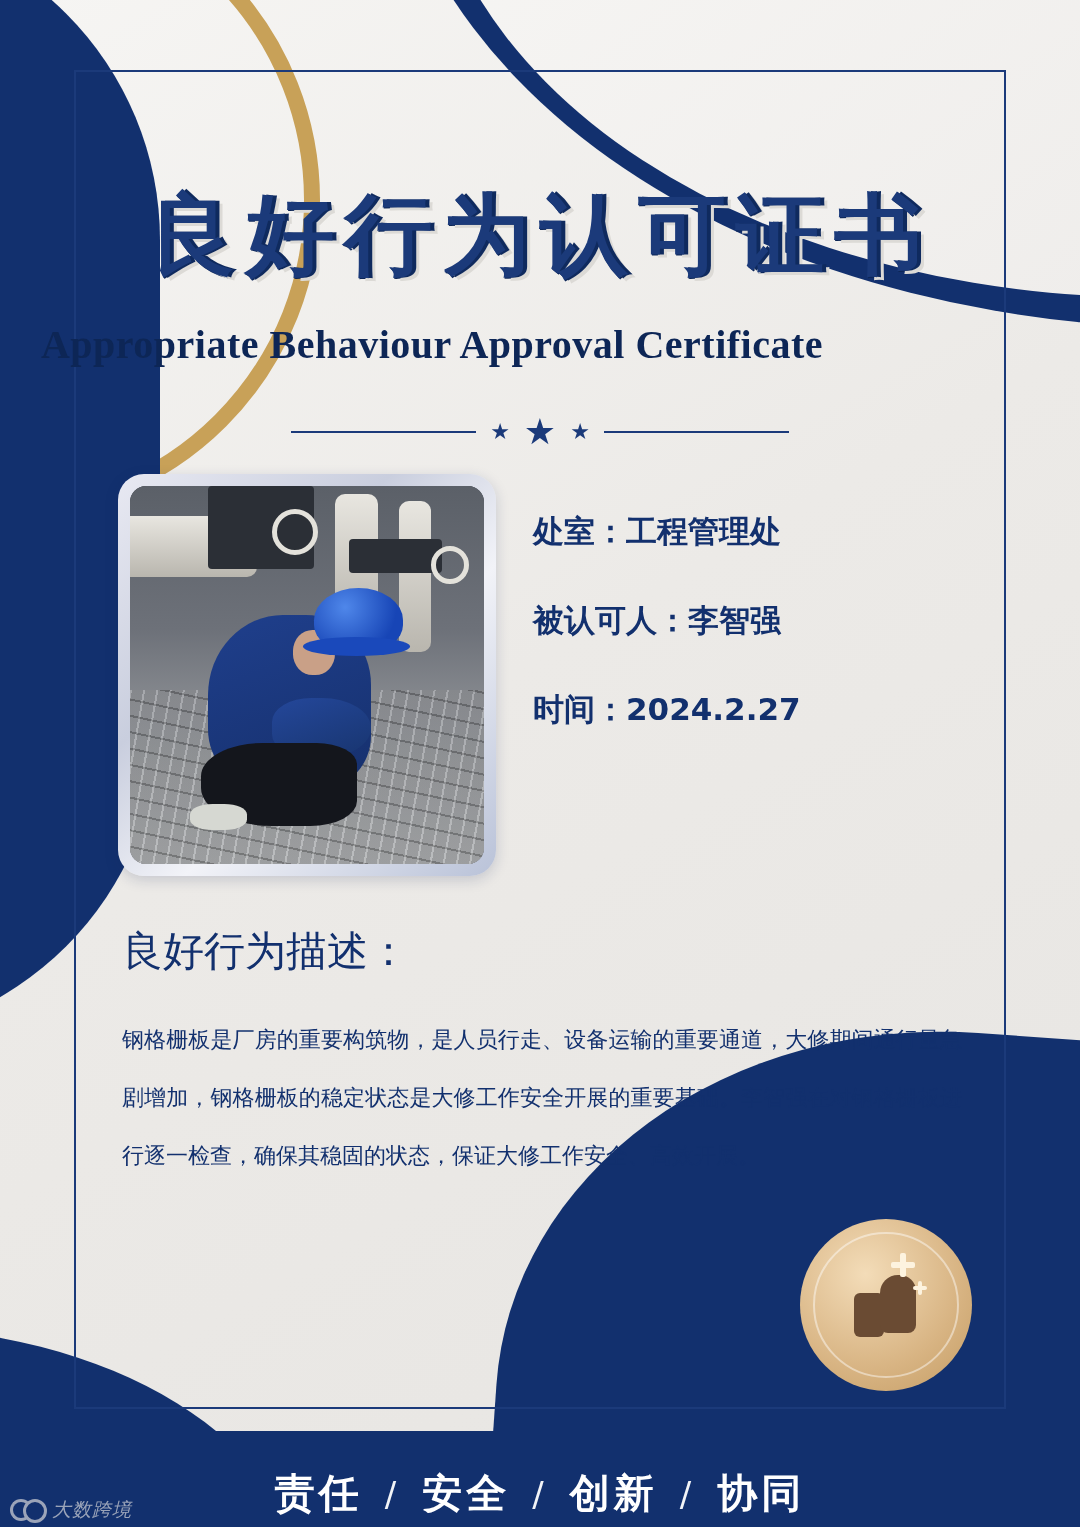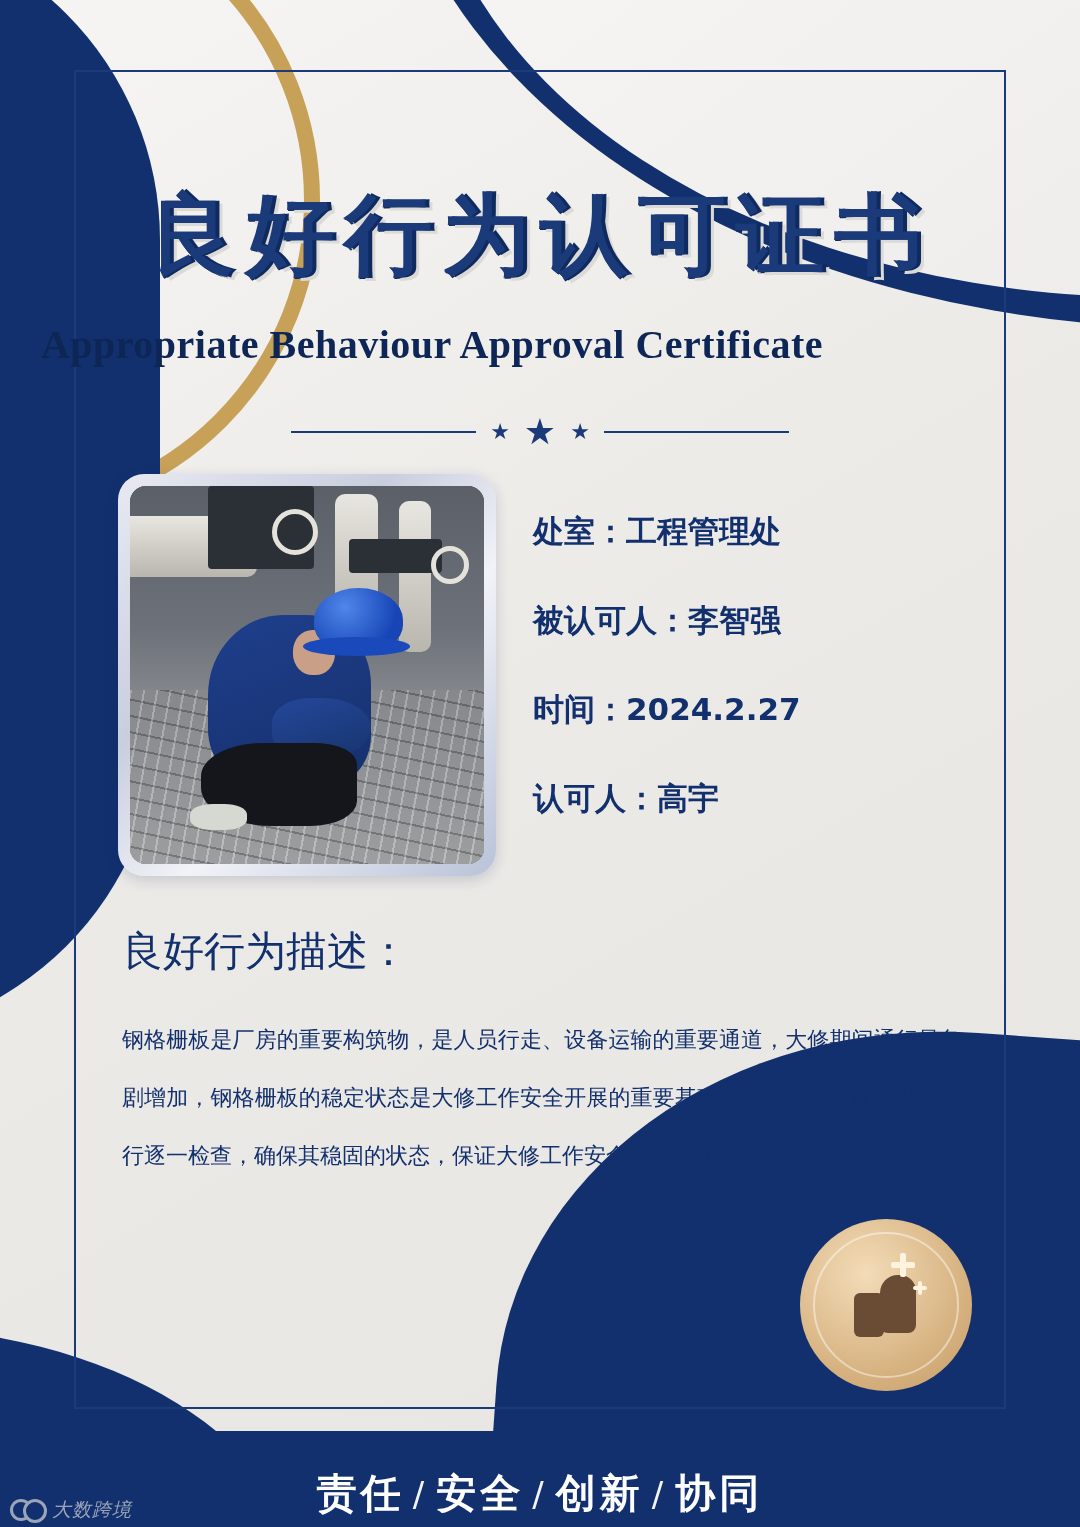--- a/index.html
+++ b/index.html
@@ -376,21 +376,21 @@
 
   
   .slogan {
     position: absolute;
     left: 0;
     bottom: 22px;
     width: 1080px;
     display: flex;
     align-items: center;
     justify-content: center;
-    gap: 8px;
+    gap: 22px;
     font-family: "DejaVu Sans", "Liberation Sans", sans-serif;
     font-size: 40px;
     font-weight: bold;
     color: #ffffff;
     letter-spacing: 4px;
   }
   .slogan .sep {
     color: #ffffff;
     font-weight: normal;
     font-size: 34px;
@@ -480,23 +480,20 @@
     <div class="info">
       <div class="info-row">
         <span>处室：</span><span class="val">工程管理处</span>
       </div>
       <div class="info-row">
         <span>被认可人：</span><span class="val">李智强</span>
       </div>
       <div class="info-row">
         <span>时间：</span><span class="val">2024.2.27</span>
       </div>
-      <div class="info-row">
-        <span>认可人：</span><span class="val">高宇</span>
-      </div>
     </div>
 
     <div class="desc-title">良好行为描述：</div>
     <div class="desc-body">钢格栅板是厂房的重要构筑物，是人员行走、设备运输的重要通道，大修期间通行量急剧增加，钢格栅板的稳定状态是大修工作安全开展的重要基础。李智强在对钢格栅板进行逐一检查，确保其稳固的状态，保证大修工作安全、高效开展。</div>
 
     <div class="medal">
       <div class="thumb">
         <div class="thumb-hand"></div>
         <div class="thumb-up"></div>
         <div class="sparkle sp1"></div>

